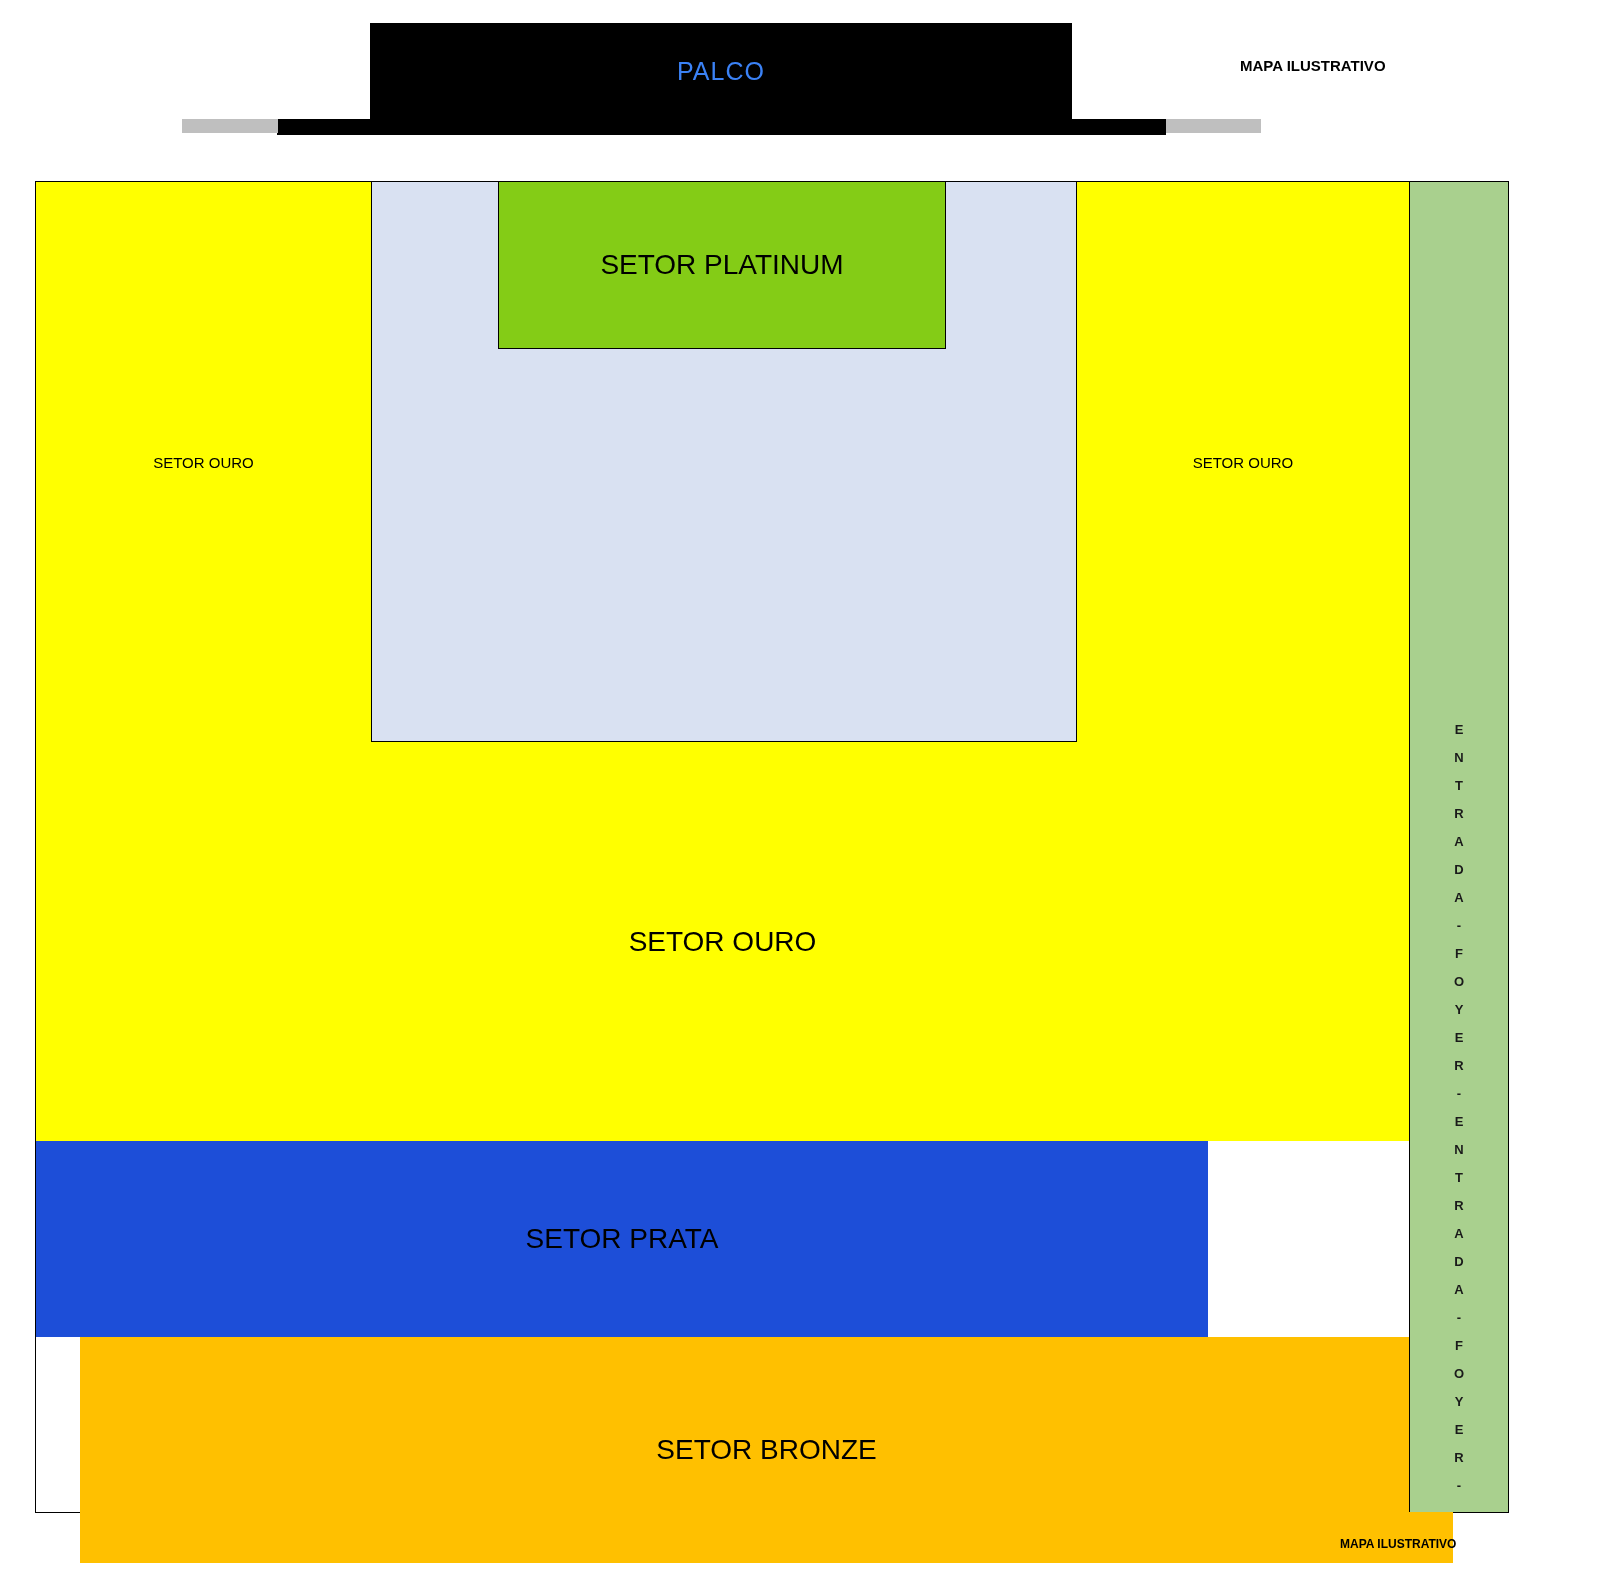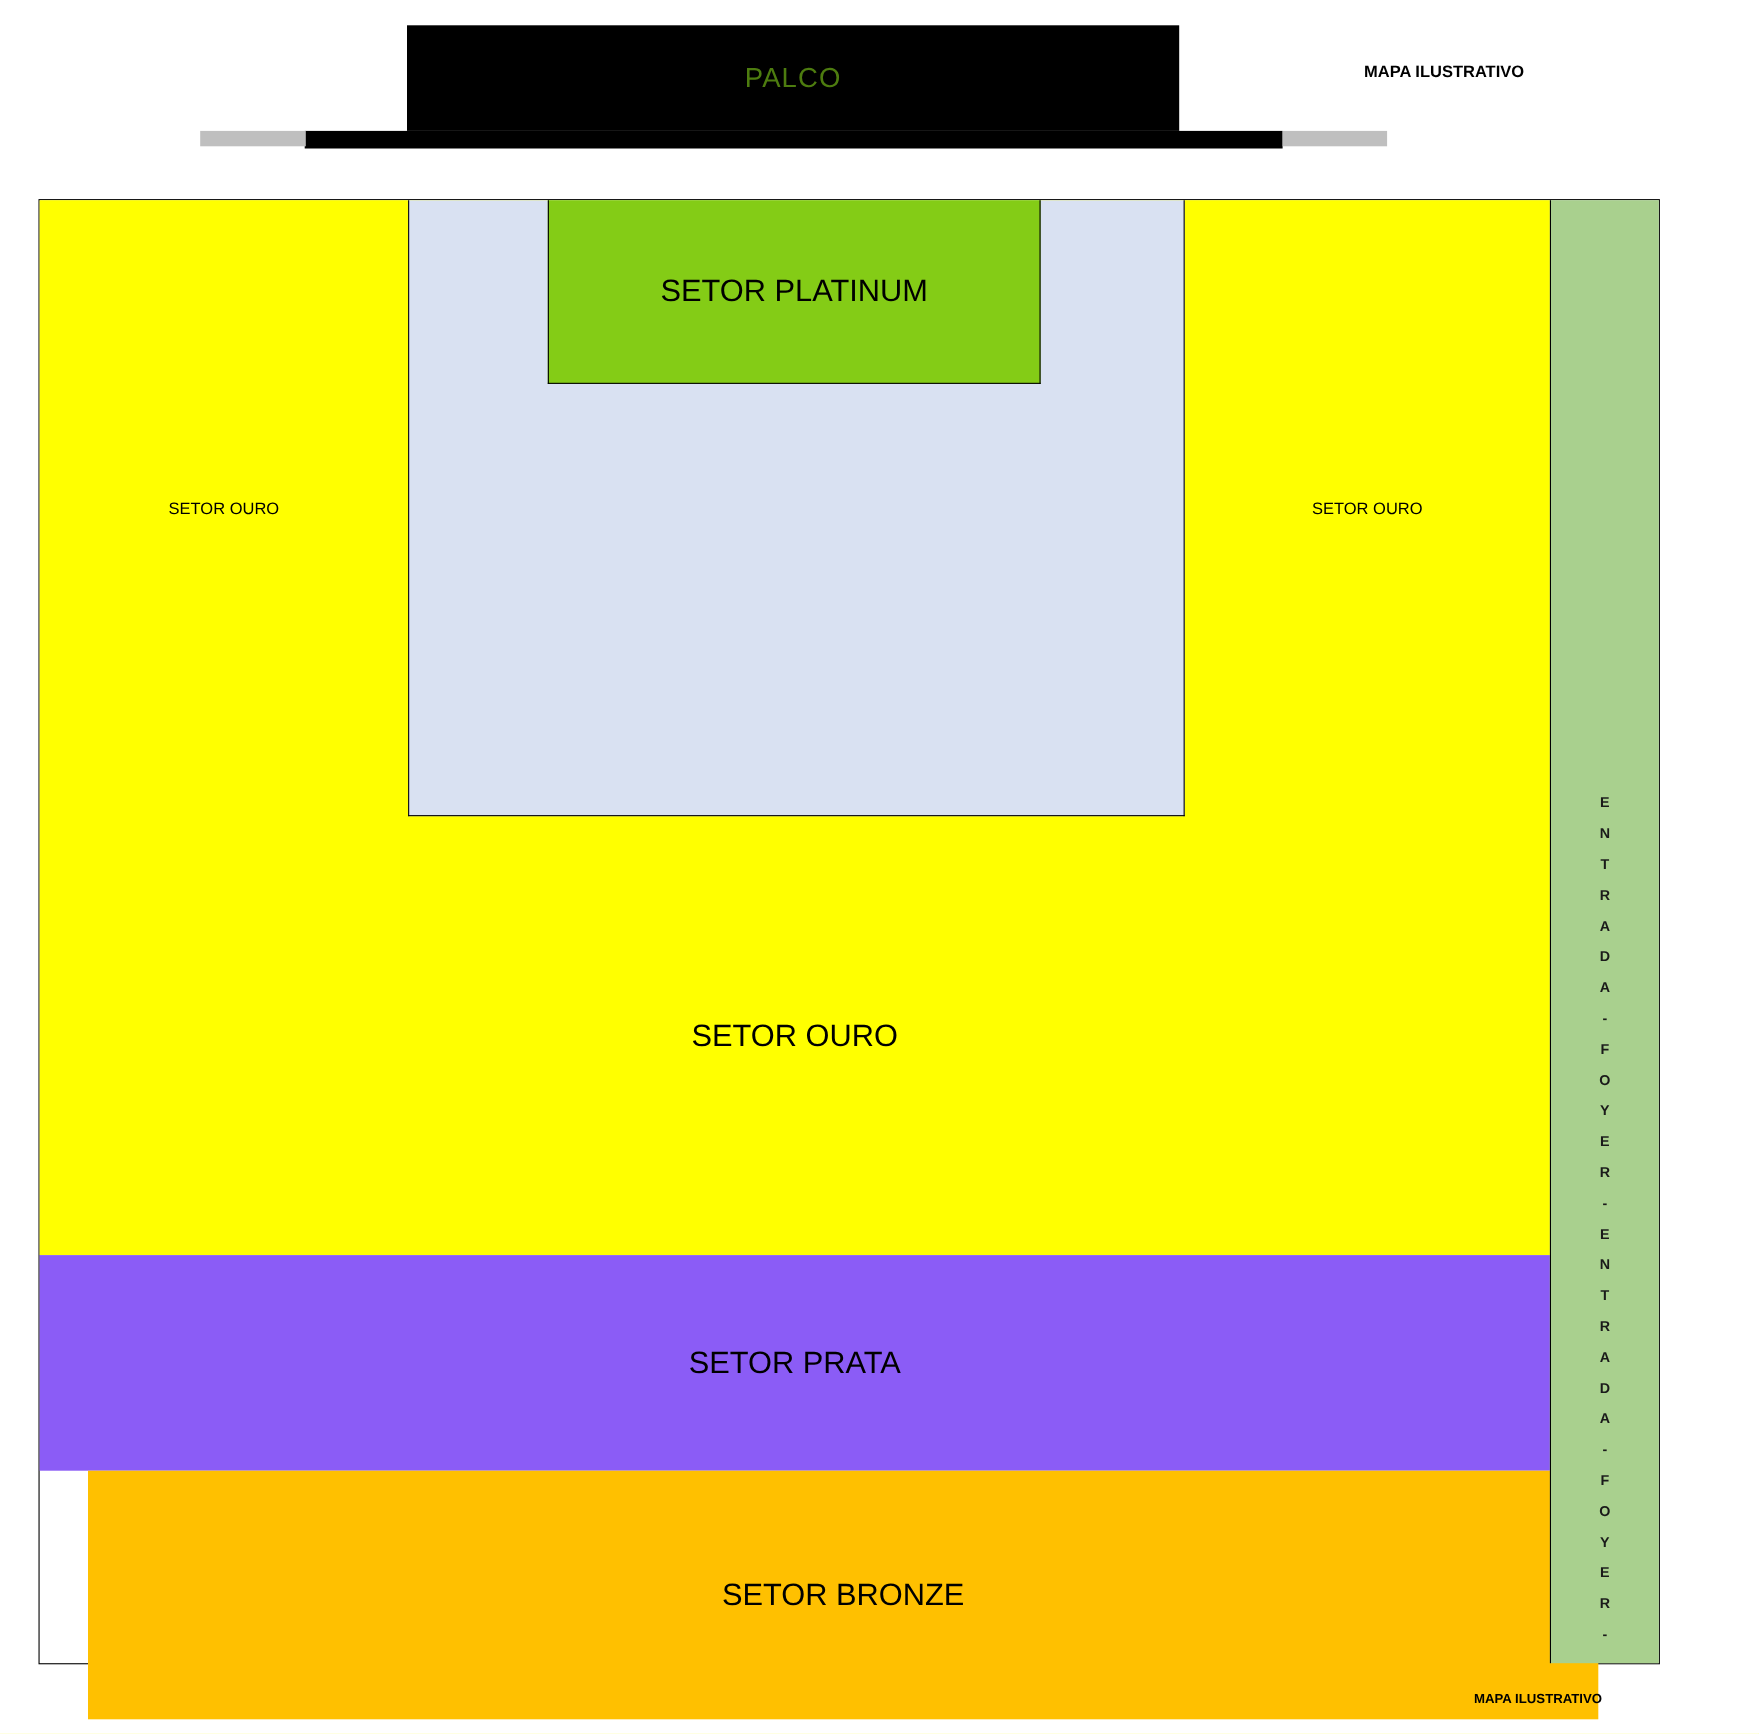--- a/index.html
+++ b/index.html
@@ -17,21 +17,21 @@
   }
   .abs { position: absolute; }
 
   
   .stage {
     left: 370px; top: 23px; width: 702px; height: 96px;
     background: #000000;
     display: flex; align-items: center; justify-content: center;
   }
   .stage-label {
-    color: #4d7c0f;
+    color: #3b82f6;
     font-size: 25px;
     letter-spacing: 1px;
   }
   .stage-base {
     left: 277px; top: 119px; width: 889px; height: 16px;
     background: #000000;
   }
   .stage-wing-left {
     left: 182px; top: 119px; width: 96px; height: 14px;
     background: #bfbfbf;
@@ -55,22 +55,22 @@
     left: 35px; top: 181px; width: 1474px; height: 1332px;
     border: 1px solid #000000;
     box-sizing: border-box;
   }
 
   .sector-ouro-bg {
     left: 0; top: 0; width: 1373px; height: 959px;
     background: #ffff00;
   }
   .sector-prata {
-    left: 0; top: 959px; width: 1373px; height: 196px;
-    background: #8b5cf6;
+    left: 0; top: 959px; width: 1172px; height: 196px;
+    background: #1d4ed8;
     display: flex; align-items: center; justify-content: center;
   }
   .sector-bronze {
     left: 0; top: 1155px; width: 1373px; height: 226px;
     background: #ffc000;
     display: flex; align-items: center; justify-content: center; margin-left: 44px;
   }
 
   .sector-diamante {
     left: 335px; top: 0; width: 706px; height: 560px;

